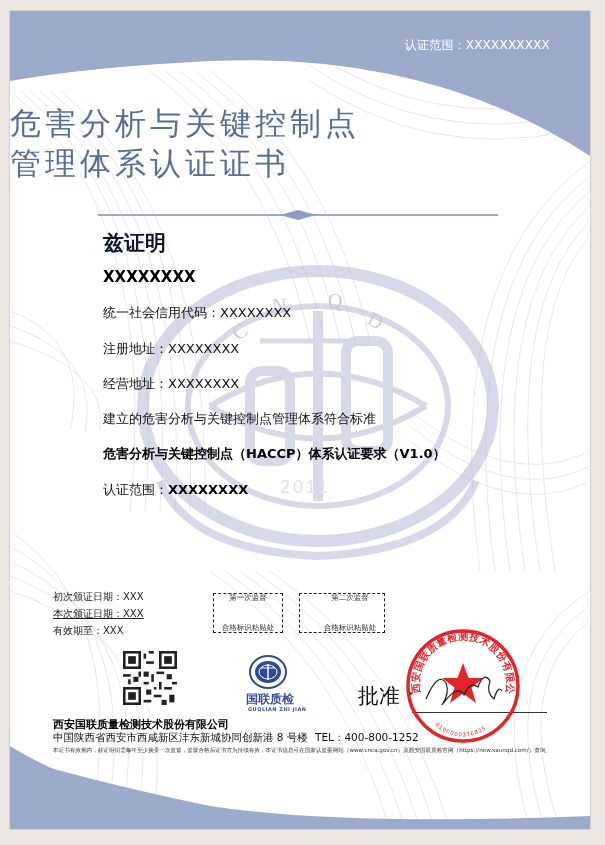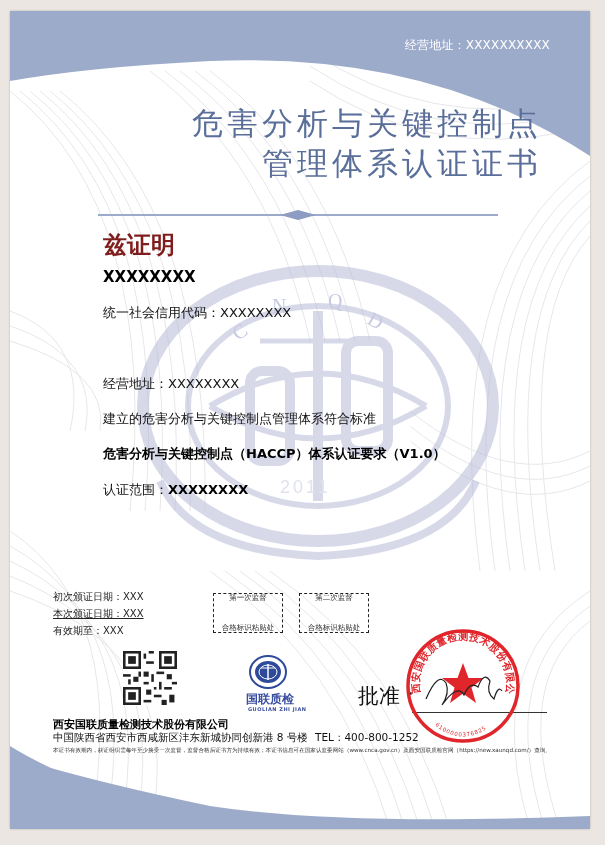--- a/index.html
+++ b/index.html
@@ -19,31 +19,31 @@
     box-shadow: 0 0 2px rgba(0,0,0,0.25);
   }
   .bg-svg { position: absolute; left: 0; top: 0; width: 580px; height: 818px; }
   .abs { position: absolute; }
   .cert-no {
     right: 40px; top: 26px;
     color: #ffffff; font-size: 12px; letter-spacing: 0.2px;
     white-space: nowrap;
   }
   .title {
-    left: 0; width: 532px; text-align: right;
+    left: 0; width: 532px; text-align: left;
     color: #5a6e9a;
     font-family: "DejaVu Serif", "Liberation Serif", serif;
     font-size: 31px; letter-spacing: 4px; line-height: 40px;
     font-weight: normal;
   }
   .t1 { top: 92px; }
   .t2 { top: 132px; }
   .divider { left: 88px; top: 198px; width: 400px; height: 12px; }
   .body-text { color: #111; font-size: 13px; white-space: nowrap; }
-  .hereby { left: 93px; top: 218px; font-size: 24px; font-weight: bold; color: #7f1d1d; }
+  .hereby { left: 93px; top: 218px; font-size: 21px; font-weight: bold; color: #0f172a; }
   .company { left: 93px; top: 257px; font-size: 15px; font-weight: bold; color: #000; }
   .dates { left: 43px; font-size: 10px; color: #222; white-space: nowrap; }
   .stamp-box {
     width: 68px; height: 38px;
     border: 1px dashed #222;
     border-style: dashed;
     font-size: 7.5px; color: #333; text-align: center;
     display: flex; flex-direction: column; justify-content: center; gap: 20px;
   }
   .approve { left: 348px; top: 671px; font-size: 21px; color: #111; }
@@ -129,54 +129,57 @@
       <text x="356" y="312" transform="rotate(30 356 312)">D</text>
     </g>
     <text x="270" y="482" fill="#e0e2ee" font-family="Liberation Sans, sans-serif" font-size="18" letter-spacing="3">2011</text>
 
     <path d="M0 0 H580 V145 Q420 40 200 50 Q80 56 0 70 Z" fill="#9dabca"></path>
 
     <path d="M0 745 Q80 770 200 795 Q330 815 580 805 V818 H0 Z" fill="#9dabca"></path>
     <path d="M0 735 Q40 760 120 790 Q170 810 200 818 H0 Z" fill="#9dabca"></path>
   </svg>
 
-  <div class="abs cert-no">经营地址：XXXXXXXXXX</div>
+  <div class="abs cert-no">认证范围：XXXXXXXXXX</div>
 
   <div class="abs title t1">危害分析与关键控制点</div>
   <div class="abs title t2">管理体系认证证书</div>
 
   <svg class="abs divider" viewBox="0 0 400 12">
     <line x1="0" y1="6" x2="400" y2="6" stroke="#9dabca" stroke-width="2"></line>
     <path d="M182 6 L200 1 L218 6 L200 11 Z" fill="#8d9cc2"></path>
   </svg>
 
   <div class="abs hereby">兹证明</div>
   <div class="abs company">XXXXXXXX</div>
 
   <div class="abs body-text" style="left:93px; top:293px;">
     <span>统一社会信用代码：</span><span>XXXXXXXX</span>
+  </div>
+  <div class="abs body-text" style="left:93px; top:329px;">
+    <span>注册地址：</span><span>XXXXXXXX</span>
   </div>
   <div class="abs body-text" style="left:93px; top:364px;">
     <span>经营地址：</span><span>XXXXXXXX</span>
   </div>
   <div class="abs body-text" style="left:93px; top:399px;">建立的危害分析与关键控制点管理体系符合标准</div>
   <div class="abs body-text" style="left:93px; top:434px; font-weight:bold; color:#000;">危害分析与关键控制点（HACCP）体系认证要求（V1.0）</div>
   <div class="abs body-text" style="left:93px; top:470px;">
     <span>认证范围：</span><span style="font-weight:bold; color:#000;">XXXXXXXX</span>
   </div>
 
   <div class="abs dates" style="top:579px;">初次颁证日期：XXX</div>
   <div class="abs dates" style="top:596px;text-decoration:underline;">本次颁证日期：XXX</div>
   <div class="abs dates" style="top:613px;">有效期至：XXX</div>
 
   <div class="abs stamp-box" style="left:203px; top:582px;">
     <span>第一次监督</span>
     <span>合格标识粘贴处</span>
   </div>
-  <div class="abs stamp-box" style="left:289px; top:582px;">
+  <div class="abs stamp-box" style="left:289px; top:582px;padding-left:16px;">
     <span>第二次监督</span>
     <span>合格标识粘贴处</span>
   </div>
 
   <svg class="abs" style="left:113px; top:640px;" width="54" height="54" viewBox="0 0 21 21">
     <rect width="21" height="21" fill="#fff"></rect>
     <g fill="#222">
       <rect x="0" y="0" width="7" height="7"></rect>
         <rect x="1" y="1" width="5" height="5" fill="#fff"></rect>
         <rect x="2" y="2" width="3" height="3"></rect>

